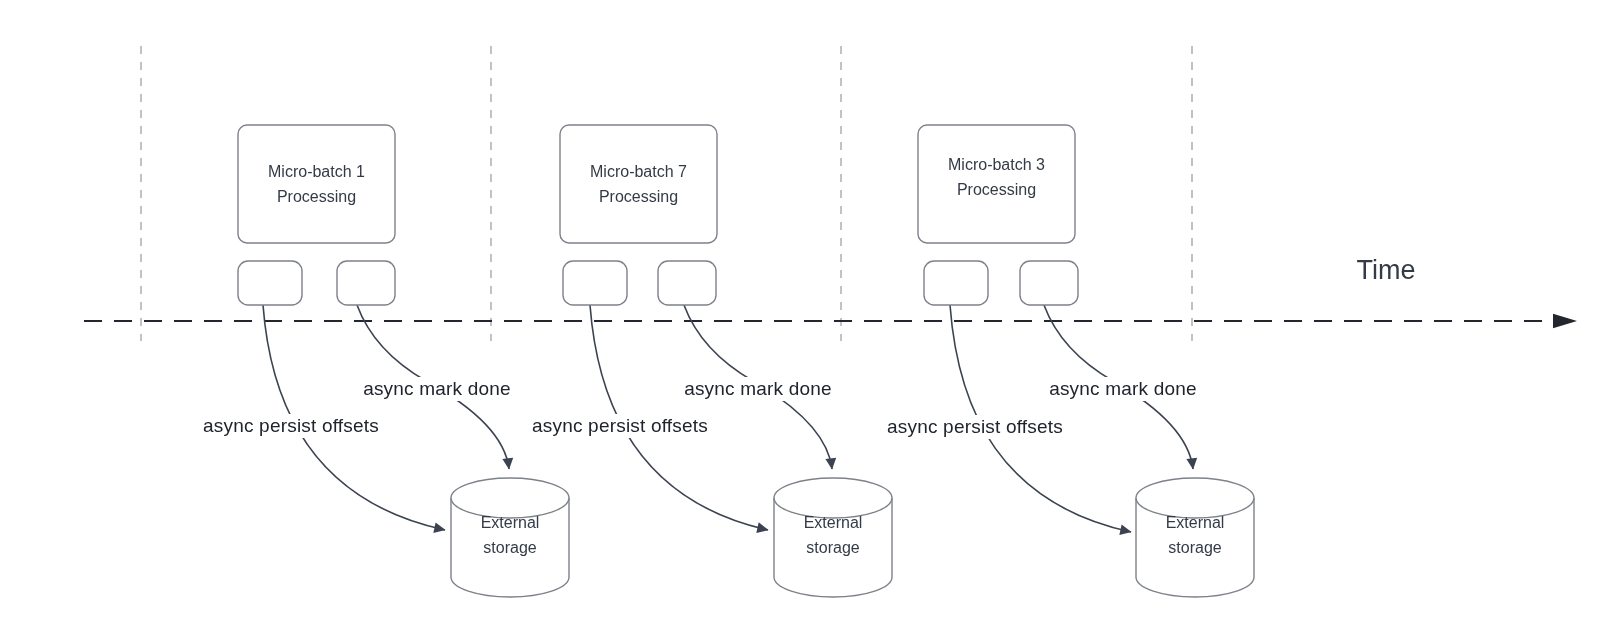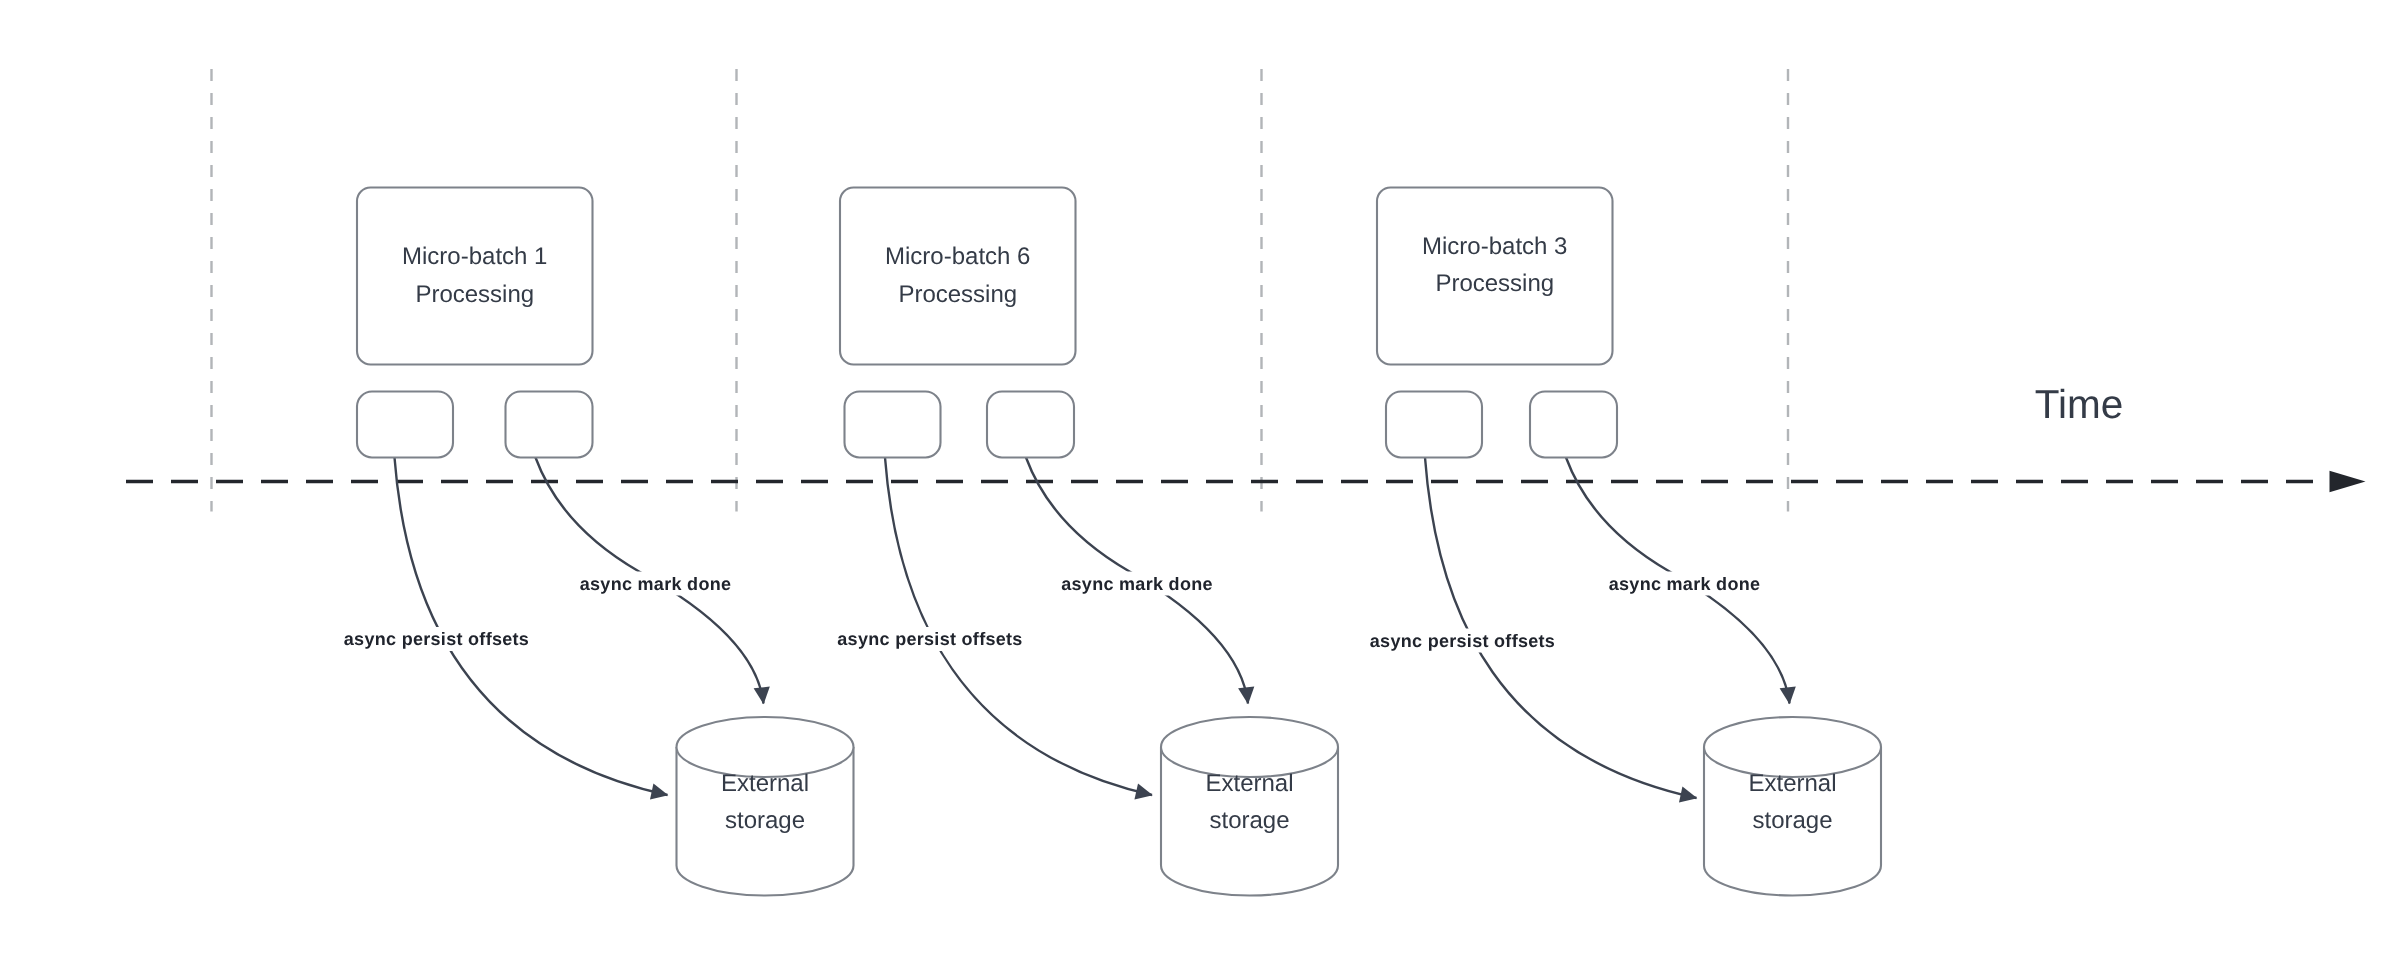--- a/index.html
+++ b/index.html
@@ -18,21 +18,21 @@
   .axis{stroke:var(--axis,#23262c);stroke-width:2.2;stroke-dasharray:18 12;fill:none;}
   .axis-head{fill:var(--axis,#23262c);stroke:none;}
   .node-label{
     position:absolute;display:flex;flex-direction:column;
     align-items:center;justify-content:center;text-align:center;
     font-size:16px;line-height:25px;color:var(--node-text,#343b47);
   }
   .edge-label{
     position:absolute;transform:translate(-50%,-50%);
     background:var(--background,#ffffff);
-    font-weight:bold;font-size:12px;letter-spacing:.2px;
+    font-weight:normal;font-size:19px;letter-spacing:.2px;
     color:var(--label-text,#20242d);padding:1px 4px;white-space:nowrap;
   }
   .time-label{
     position:absolute;transform:translate(-50%,-50%);
     font-size:27px;color:var(--node-text,#343b47);white-space:nowrap;
   }
 </style>
 </head>
 <body>
 
@@ -99,21 +99,21 @@
     <div>Processing</div>
   </div>
   <div class="edge-label" style="left:291px;top:426px">async persist offsets</div>
   <div class="edge-label" style="left:437px;top:389px">async mark done</div>
   <div class="node-label" style="left:451px;top:496px;width:118px;height:78px">
     <div>External</div>
     <div>storage</div>
   </div>
 
   <div class="node-label" style="left:560px;top:125px;width:157px;height:118px">
-    <div>Micro-batch 6</div>
+    <div>Micro-batch 7</div>
     <div>Processing</div>
   </div>
   <div class="edge-label" style="left:620px;top:426px">async persist offsets</div>
   <div class="edge-label" style="left:758px;top:389px">async mark done</div>
   <div class="node-label" style="left:774px;top:496px;width:118px;height:78px">
     <div>External</div>
     <div>storage</div>
   </div>
 
   <div class="node-label" style="left:918px;top:125px;width:157px;height:104px">

